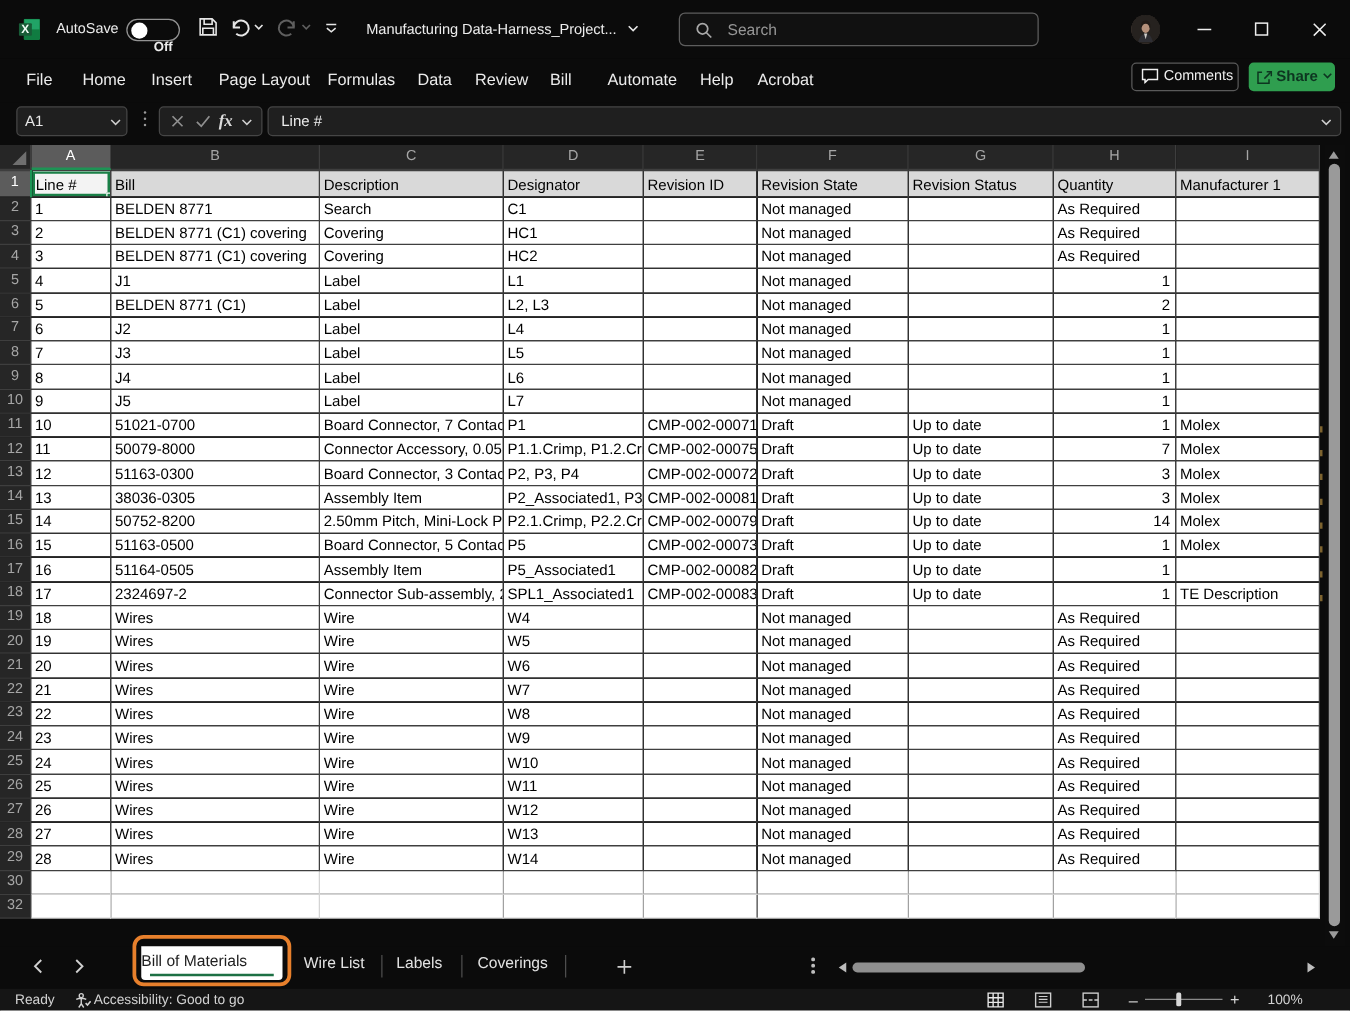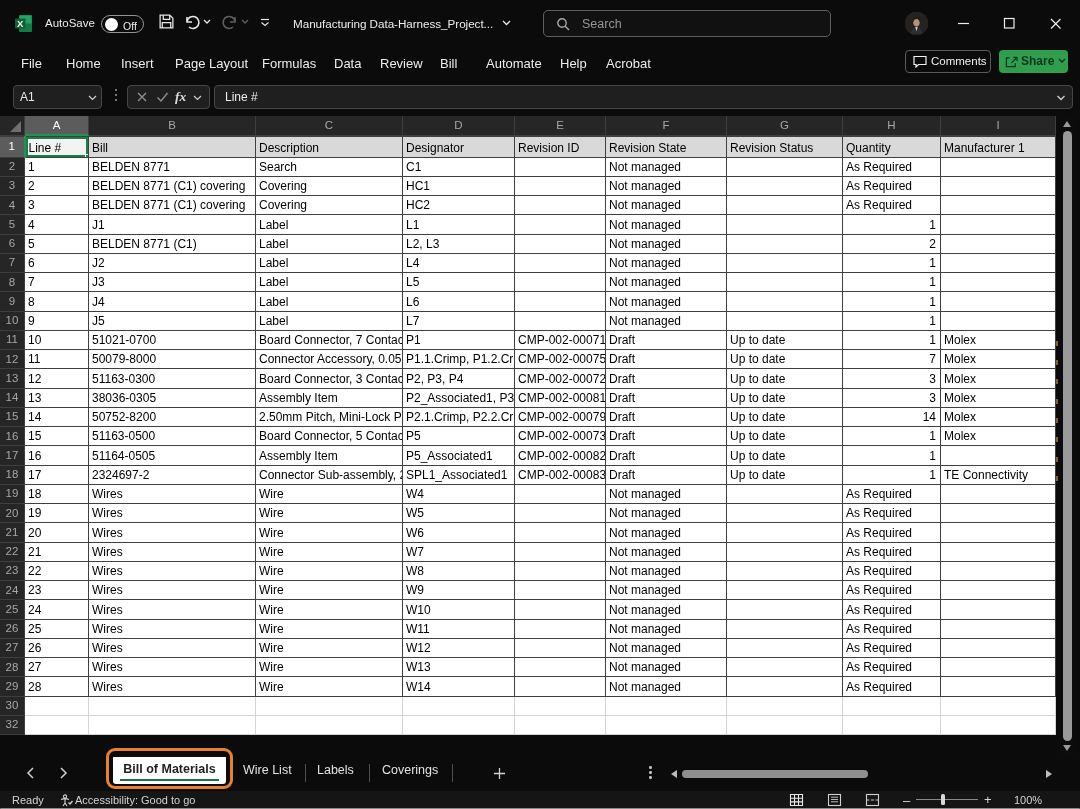--- a/index.html
+++ b/index.html
@@ -4,21 +4,21 @@
 *{margin:0;padding:0;box-sizing:border-box}
 html,body{width:1080px;height:809px;overflow:hidden;background:#0b0b0b;
   font-family:"Liberation Sans",sans-serif;-webkit-font-smoothing:antialiased}
 .abs{position:absolute}
 
 #title{position:absolute;left:0;top:0;width:1080px;height:47px;background:#0b0b0b;color:#e6e6e6}
 #xlicon{position:absolute;left:15px;top:15px;width:17px;height:17px}
 #autosave{position:absolute;left:45px;top:17px;font-size:11.5px;color:#ececec}
 #toggle{position:absolute;left:101px;top:14.5px;width:43px;height:18.5px;border:1px solid #939393;border-radius:9.5px}
 #toggle .knob{position:absolute;left:3px;top:2px;width:13px;height:13px;border-radius:50%;background:#fff}
-#toggle .off{position:absolute;left:21px;top:4px;font-size:10.5px;color:#ececec;font-weight:400}
+#toggle .off{position:absolute;left:21px;top:16px;font-size:10.5px;color:#ececec;font-weight:700}
 .qat{position:absolute;top:13px;color:#e6e6e6}
 #doctitle{position:absolute;left:293px;top:16.5px;font-size:11.7px;color:#ececec;white-space:nowrap;letter-spacing:-0.05px}
 #search{position:absolute;left:543px;top:10px;width:288px;height:27px;border:1px solid #5e5e5e;border-radius:5px;background:#111}
 #search .mag{position:absolute;left:12px;top:6px}
 #search .stext{position:absolute;left:38px;top:6px;font-size:12.5px;color:#969696}
 #avatar{position:absolute;left:905px;top:12px;width:23px;height:23px;border-radius:50%;overflow:hidden;background:#6e5a4e}
 .winbtn{position:absolute;top:0;width:46px;height:47px;color:#eee}
 
 #menubar{position:absolute;left:0;top:47px;width:1080px;height:35px;background:#0b0b0b}
 .mi{position:absolute;top:9px;font-size:13px;color:#ececec}
@@ -54,21 +54,21 @@
 .selbox{position:absolute;left:0;top:0;right:0;bottom:0;border:2px solid #1a7f47;pointer-events:none}
 .fill{position:absolute;right:-2px;bottom:-2px;width:5px;height:5px;background:#1a7f47;border:1px solid #fff}
 
 #vsb{position:absolute;left:1060px;top:116px;width:16px;height:641px;background:#0c0c0c}
 #vsb .thumb{position:absolute;left:3px;top:15px;width:9px;height:610px;background:#9a9a9a;border-radius:5px}
 .arr{width:0;height:0;position:absolute}
 
 #tabbar{position:absolute;left:0;top:757px;width:1080px;height:34px;background:#0b0b0b;color:#e2e2e2}
 .tabsep{position:absolute;top:7px;width:1px;height:18px;background:#4e4e4e}
 #activetab{position:absolute;left:113px;top:0;width:113px;height:27px;background:#fff;border-radius:0 0 3px 3px;
-  color:#1f1f1f;font-size:12.5px;font-weight:700;text-align:center;line-height:24px}
+  color:#1f1f1f;font-size:12.5px;font-weight:400;line-height:24px}
 #activetab .uline{position:absolute;left:7px;right:7px;bottom:3px;height:2px;background:#1d7044}
 .tabtxt{position:absolute;top:6px;font-size:12.5px;color:#e2e2e2}
 #orange{position:absolute;left:106px;top:-9px;width:127px;height:41px;border:3px solid #e8802c;border-radius:9px}
 #hsb{position:absolute;left:680px;top:9px;width:360px;height:16px}
 #hsb .thumb{position:absolute;left:2px;top:4px;width:186px;height:8px;background:#8f8f8f;border-radius:4px}
 .tdots{position:absolute;left:649px;top:9px;width:2.5px;height:2.5px;background:#bdbdbd;border-radius:50%;box-shadow:0 5px 0 #bdbdbd,0 10px 0 #bdbdbd}
 
 #status{position:absolute;left:0;top:791px;width:1080px;height:17px;background:#151515;color:#d2d2d2;font-size:11px}
 #status .ready{position:absolute;left:12px;top:3px}
 #status .acc{position:absolute;left:75px;top:3px}
@@ -427,21 +427,21 @@
 <tr>
           <td class="rn" style="height:19.25px">18</td>
           <td>17</td>
           <td>2324697-2</td>
           <td>Connector Sub-assembly, 2</td>
           <td>SPL1_Associated1</td>
           <td>CMP-002-00083</td>
           <td>Draft</td>
           <td>Up to date</td>
           <td class="num">1</td>
-          <td>TE Connectivity</td>
+          <td>TE Description</td>
         </tr>
 <tr>
           <td class="rn" style="height:19.25px">19</td>
           <td>18</td>
           <td>Wires</td>
           <td>Wire</td>
           <td>W4</td>
           <td></td>
           <td>Not managed</td>
           <td></td>

